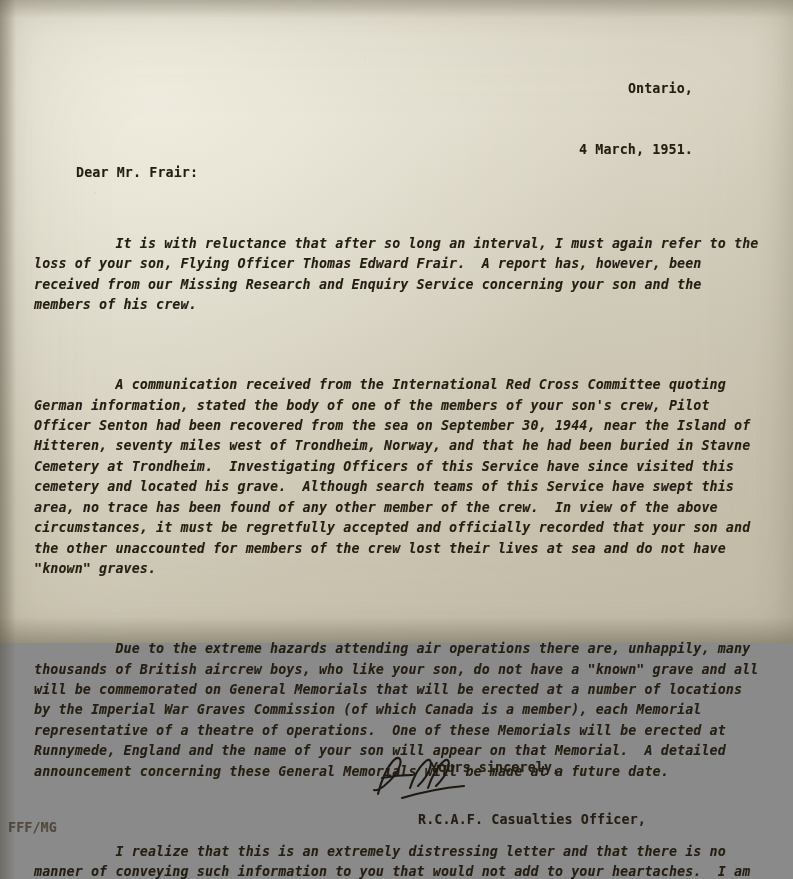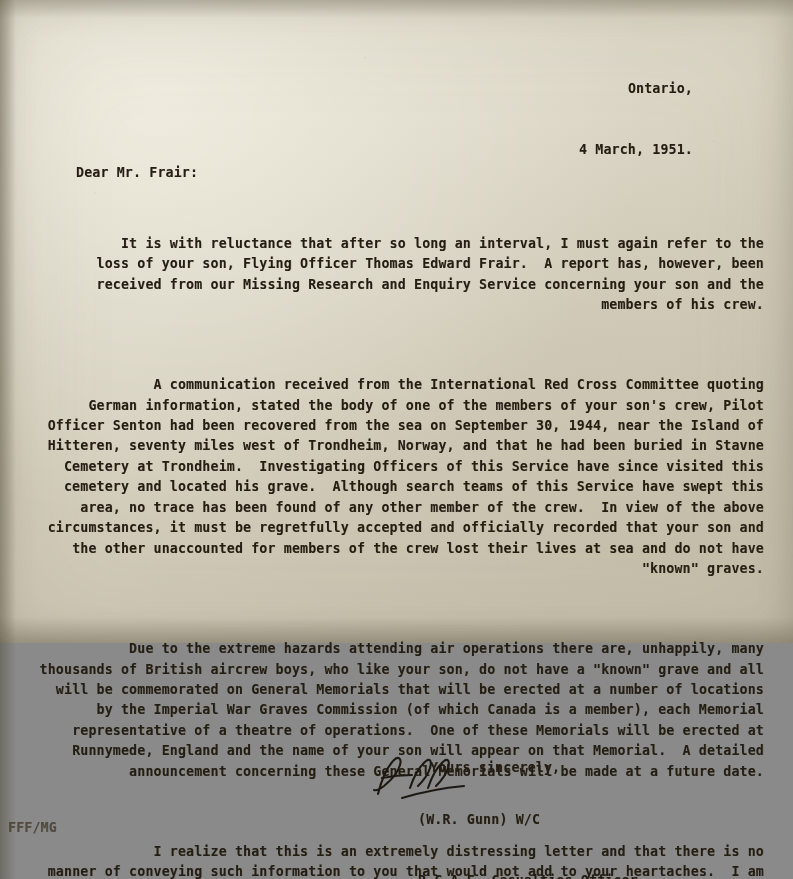--- a/index.html
+++ b/index.html
@@ -96,21 +96,22 @@
   }
 
   #body {
     left: 34px;
     top: 193px;
     width: 730px;
   }
   #body p {
     margin: 0 0 19px 0;
     text-indent: 0;
-    text-align: right;
+    text-align: left;
+    font-style: italic;
   }
 
   #closing {
     left: 430px;
     top: 758px;
     text-align: center;
   }
   #signature-block {
     left: 418px;
     top: 769px;
@@ -181,21 +182,20 @@
       <g fill="none" stroke="#1e1812" stroke-width="2.1" stroke-linecap="round" stroke-linejoin="round">
         <path d="M6 46 C10 30, 16 18, 22 12 C26 8, 30 10, 28 17 C26 25, 18 33, 12 38 C8 41, 4 43, 2 42"></path>
         <path d="M10 30 C20 28, 30 27, 40 27"></path>
         <path d="M38 40 C42 28, 48 18, 54 13 C58 10, 60 13, 58 20 C56 27, 50 34, 46 38"></path>
         <path d="M56 40 C60 28, 66 18, 72 13 C76 10, 78 13, 76 20 C74 27, 68 34, 64 38"></path>
         <path d="M30 50 C50 44, 70 40, 92 38"></path>
       </g>
     </svg>
 
     <div class="block typed" id="signature-block">
-      <span class="ln">(W.R. Gunn) W/C</span>
       <span class="ln">R.C.A.F. Casualties Officer,</span>
       
     </div>
 
     <div class="block typed" id="initials">FFF/MG</div>
 
   </div>
 
   <div class="speckle"></div>
 </div>

